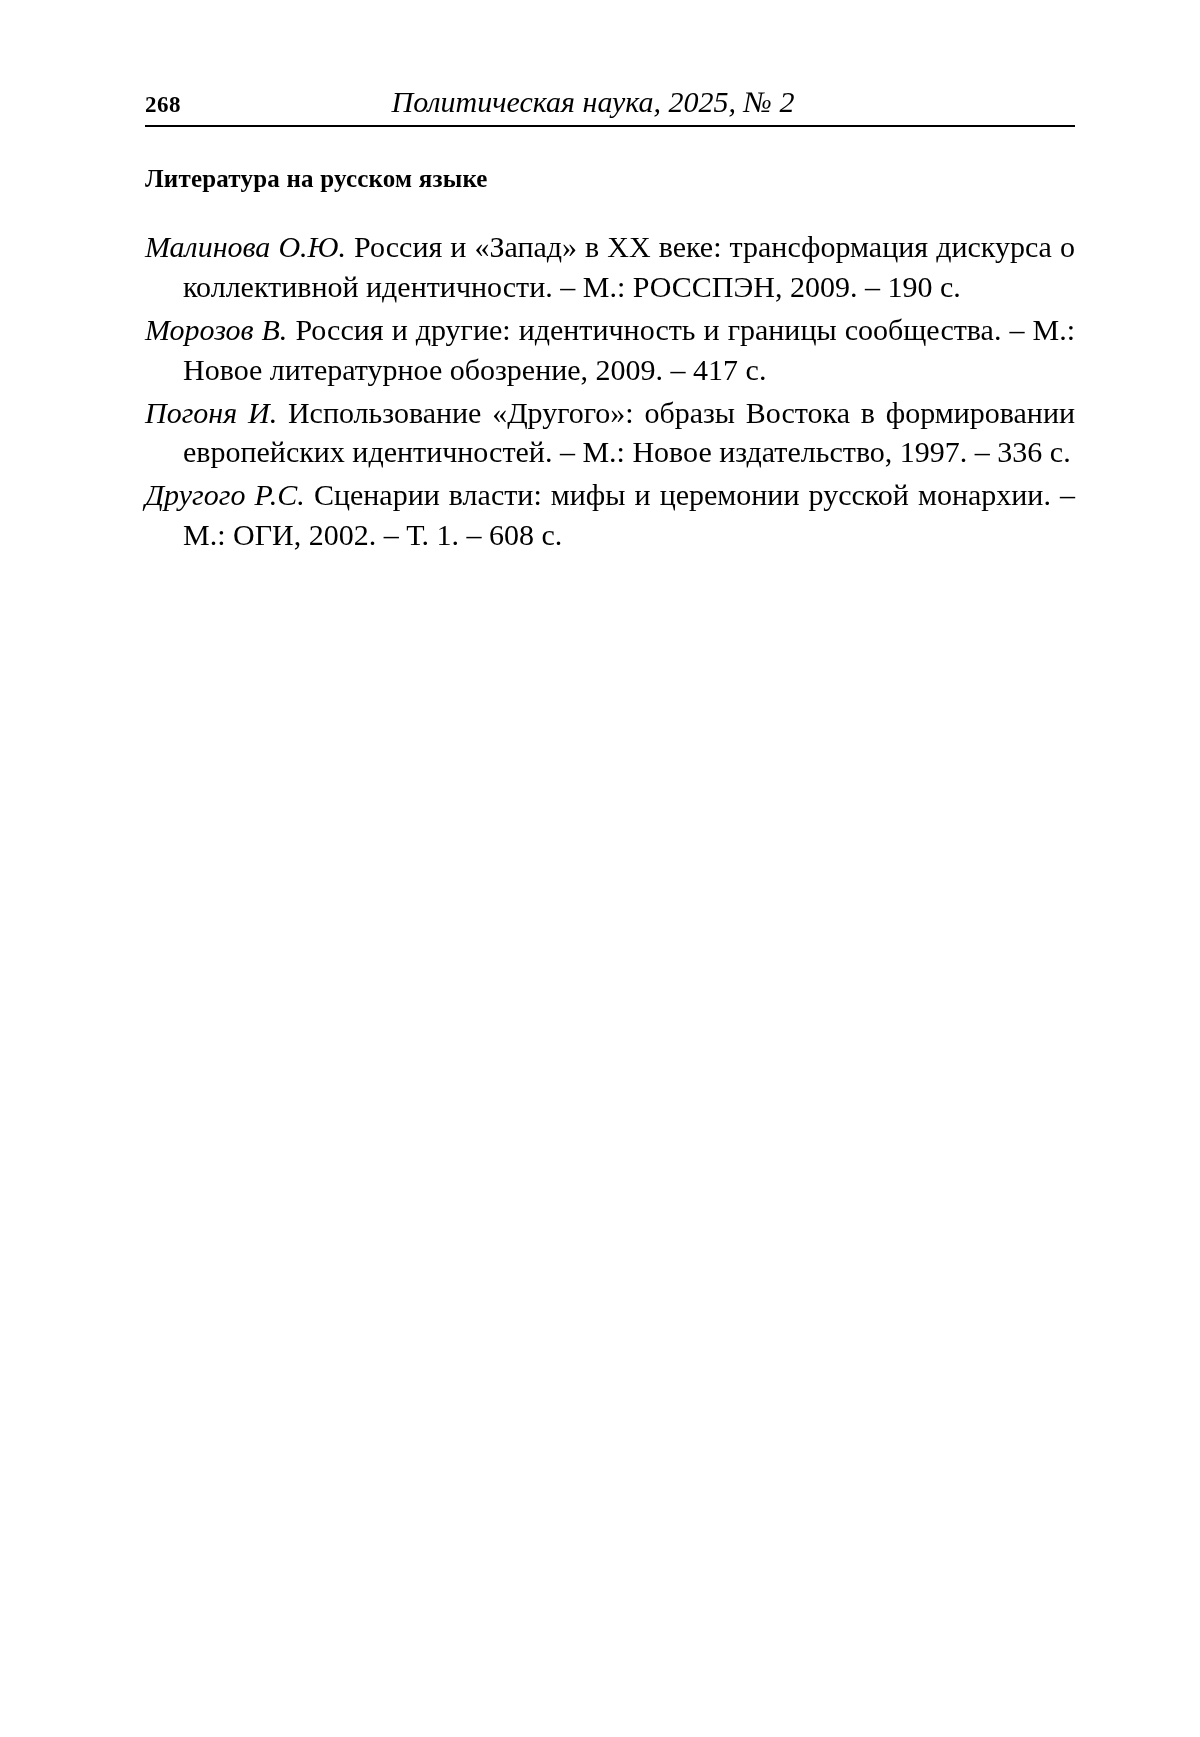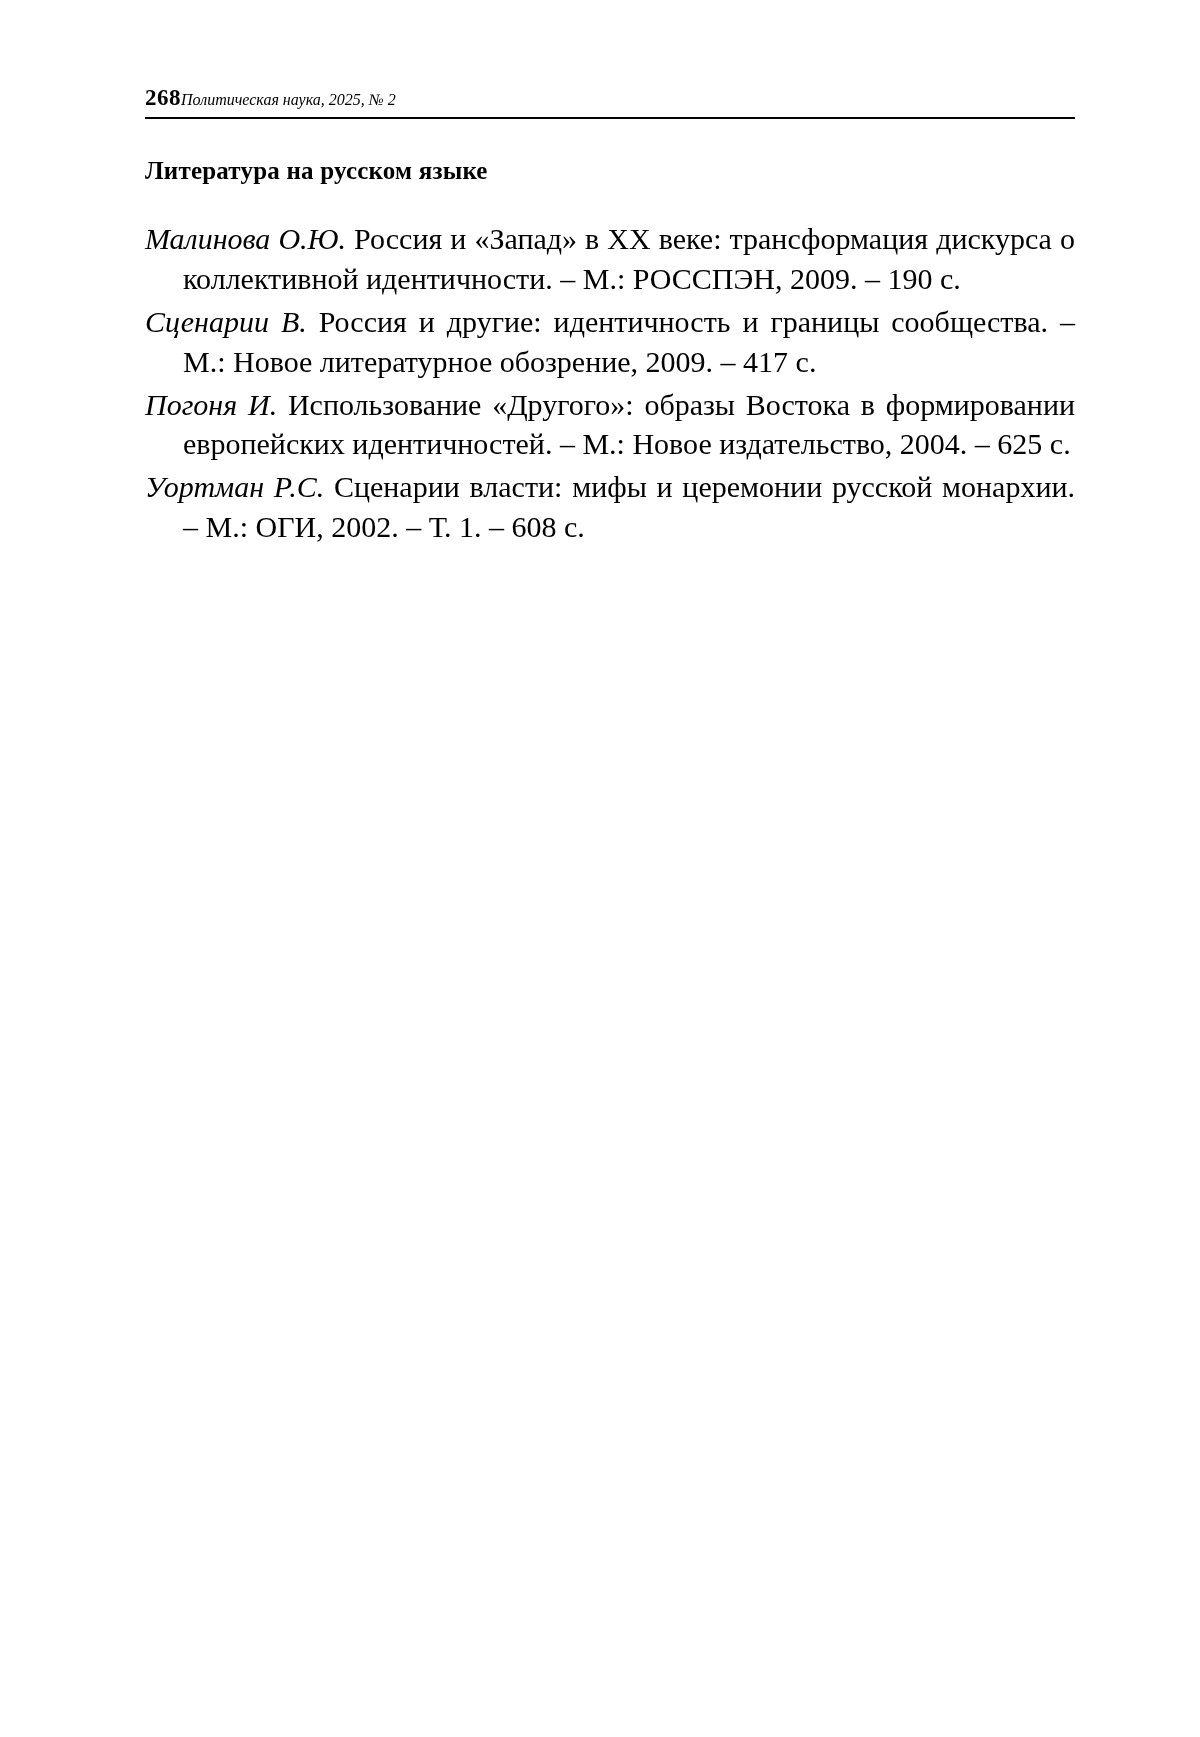--- a/index.html
+++ b/index.html
@@ -35,22 +35,23 @@
     padding-bottom: 6px;
     border-bottom: 2px solid #000;
   }
   .page-number {
     font-weight: bold;
     font-size: 23px;
     letter-spacing: 0.5px;
   }
   .journal-info {
     flex: 1;
+    text-align: center;
     font-style: italic;
-    font-size: 16px;
+    font-size: 30px;
     padding-right: 70px;
   }
   .section-title {
     text-align: left;
     font-weight: bold;
     font-size: 25px;
     margin-top: 38px;
     margin-bottom: 34px;
     letter-spacing: 0.2px;
   }
@@ -86,24 +87,24 @@
       <span class="journal-info">Политическая наука, 2025, № 2</span>
     </div>
 
     <div class="section-title">Литература на русском языке</div>
 
     <ul class="ref-list">
       <li class="ref-item">
         <span class="ref-author">Малинова О.Ю.</span><span class="ref-rest"> Россия и «Запад» в XX веке: трансформация дискурса о коллективной идентичности. – М.: РОССПЭН, 2009. – 190 с.</span>
       </li>
       <li class="ref-item">
-        <span class="ref-author">Сценарии В.</span><span class="ref-rest"> Россия и другие: идентичность и границы сообщества. – М.: Новое литературное обозрение, 2009. – 417 с.</span>
+        <span class="ref-author">Морозов В.</span><span class="ref-rest"> Россия и другие: идентичность и границы сообщества. – М.: Новое литературное обозрение, 2009. – 417 с.</span>
       </li>
       <li class="ref-item">
-        <span class="ref-author">Погоня И.</span><span class="ref-rest"> Использование «Другого»: образы Востока в формировании европейских идентичностей. – М.: Новое издательство, 2004. – 625 с.</span>
+        <span class="ref-author">Погоня И.</span><span class="ref-rest"> Использование «Другого»: образы Востока в формировании европейских идентичностей. – М.: Новое издательство, 1997. – 336 с.</span>
       </li>
       <li class="ref-item">
-        <span class="ref-author">Уортман Р.С.</span><span class="ref-rest"> Сценарии власти: мифы и церемонии русской монархии. – М.: ОГИ, 2002. – Т. 1. – 608 с.</span>
+        <span class="ref-author">Другого Р.С.</span><span class="ref-rest"> Сценарии власти: мифы и церемонии русской монархии. – М.: ОГИ, 2002. – Т. 1. – 608 с.</span>
       </li>
     </ul>
 
   </div>
 </div>
 
 </body></html>

